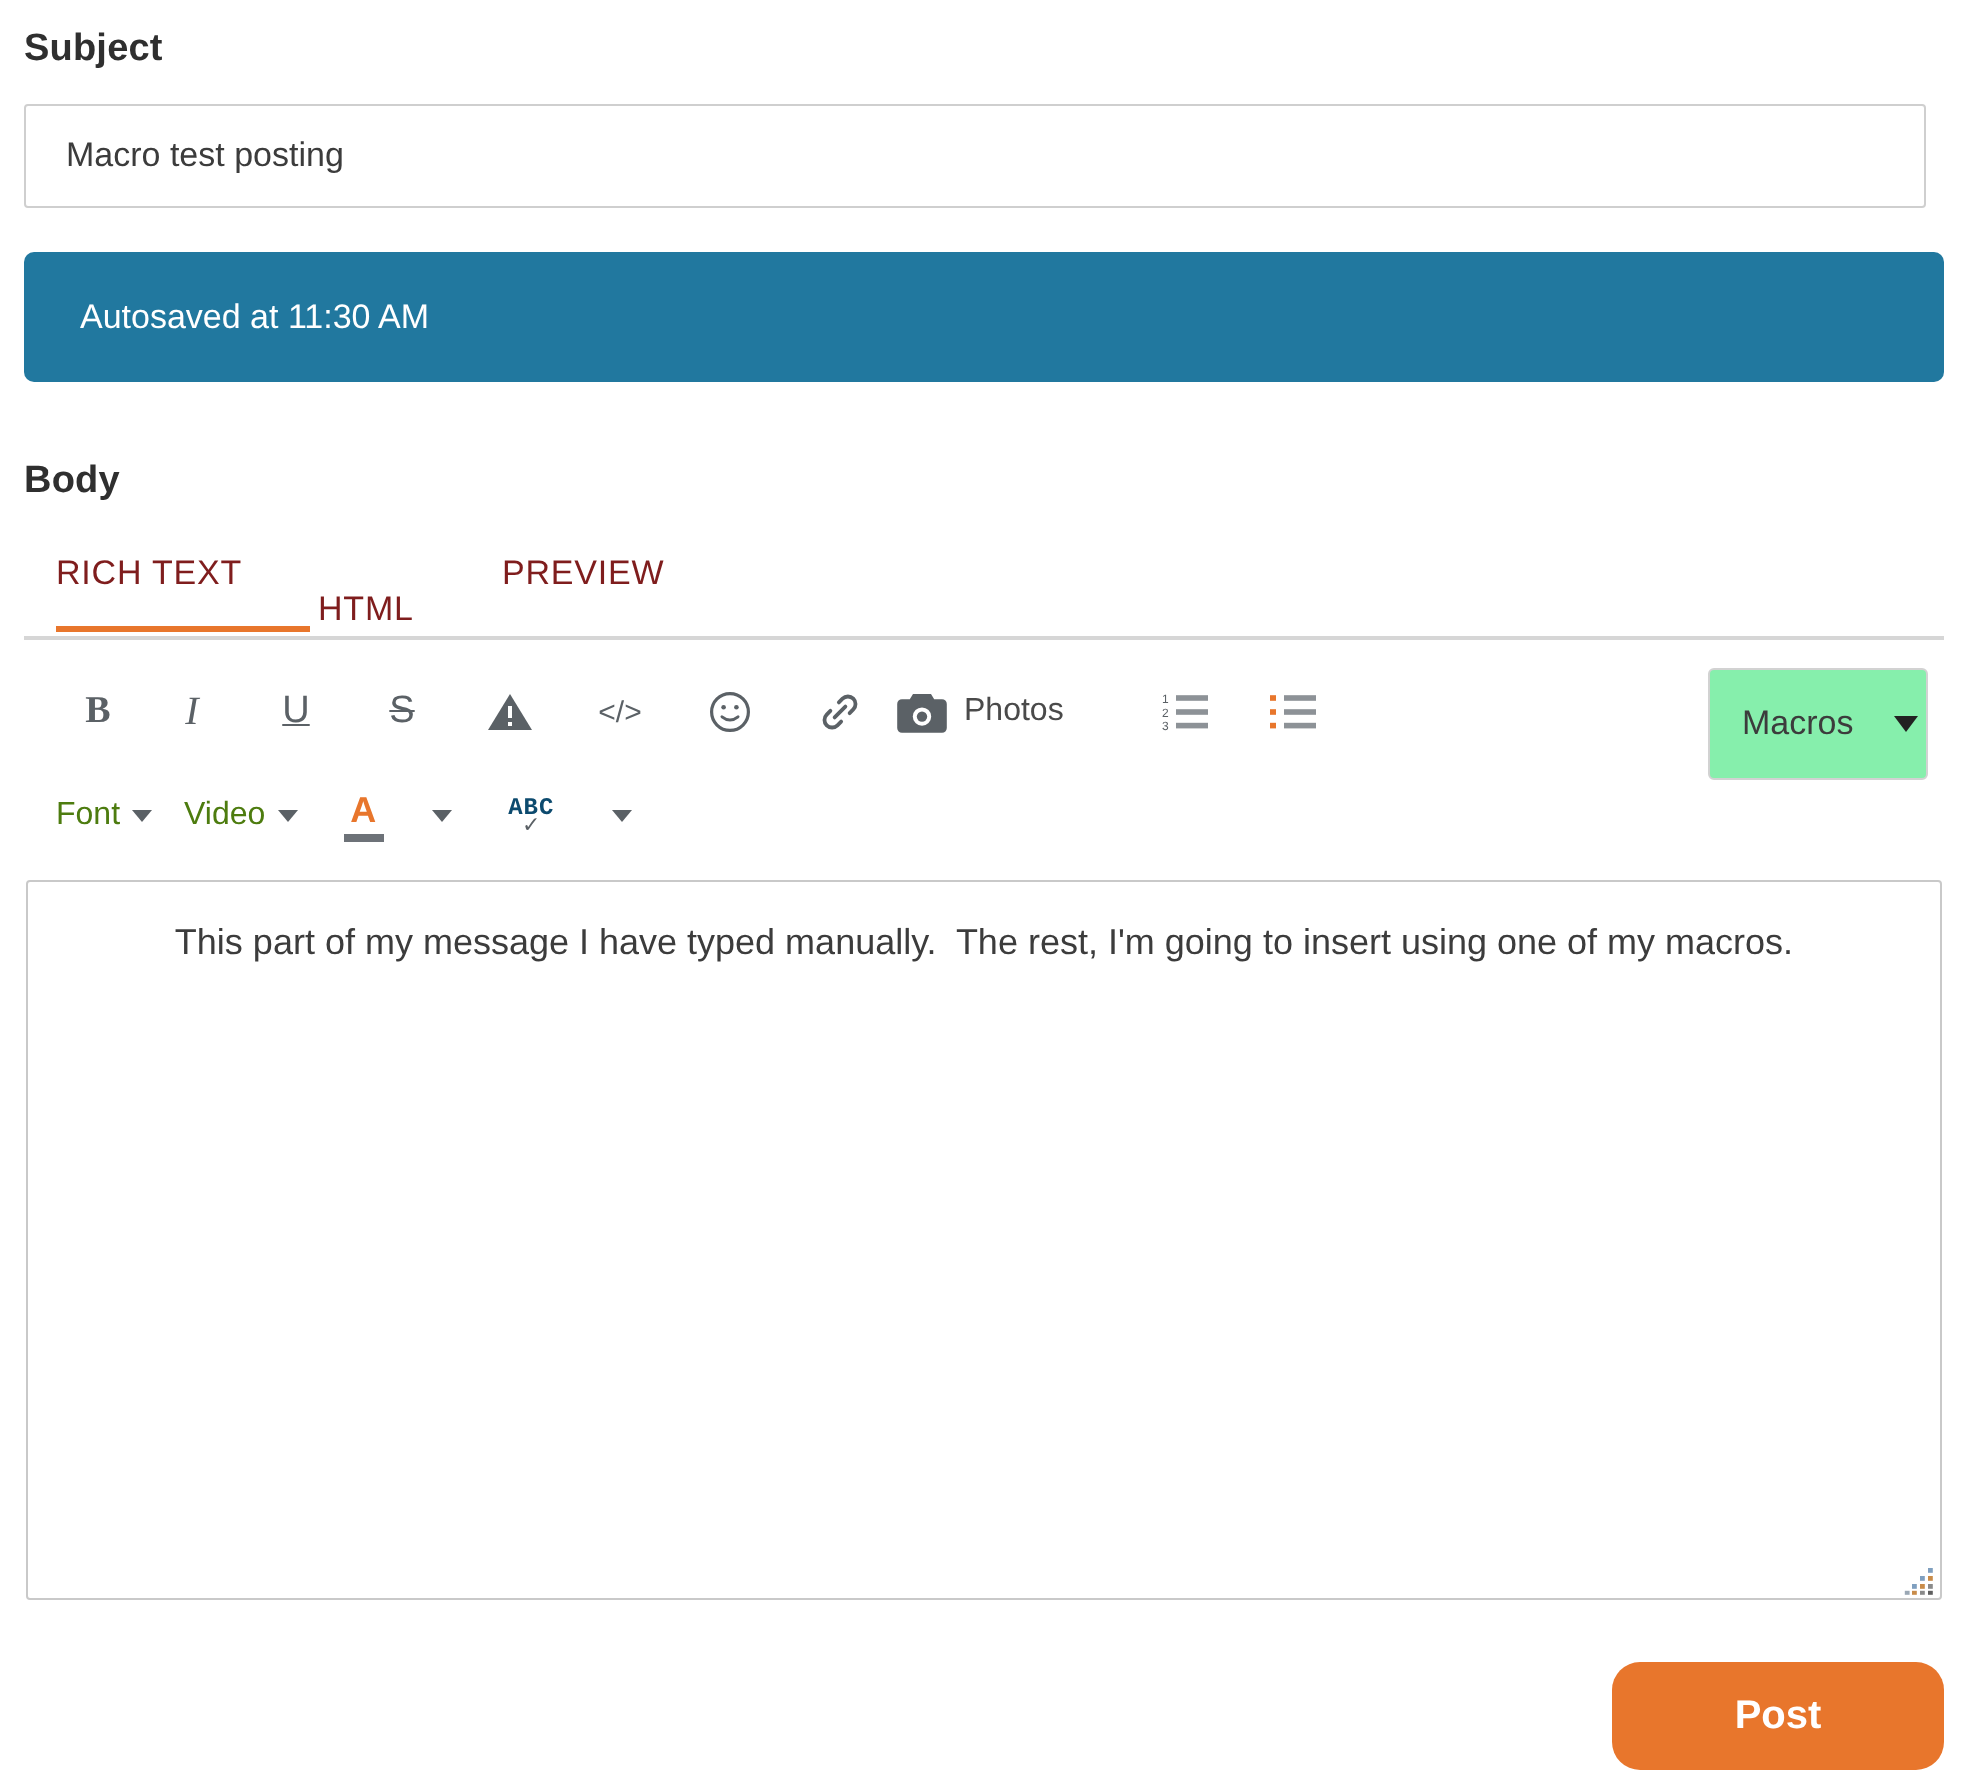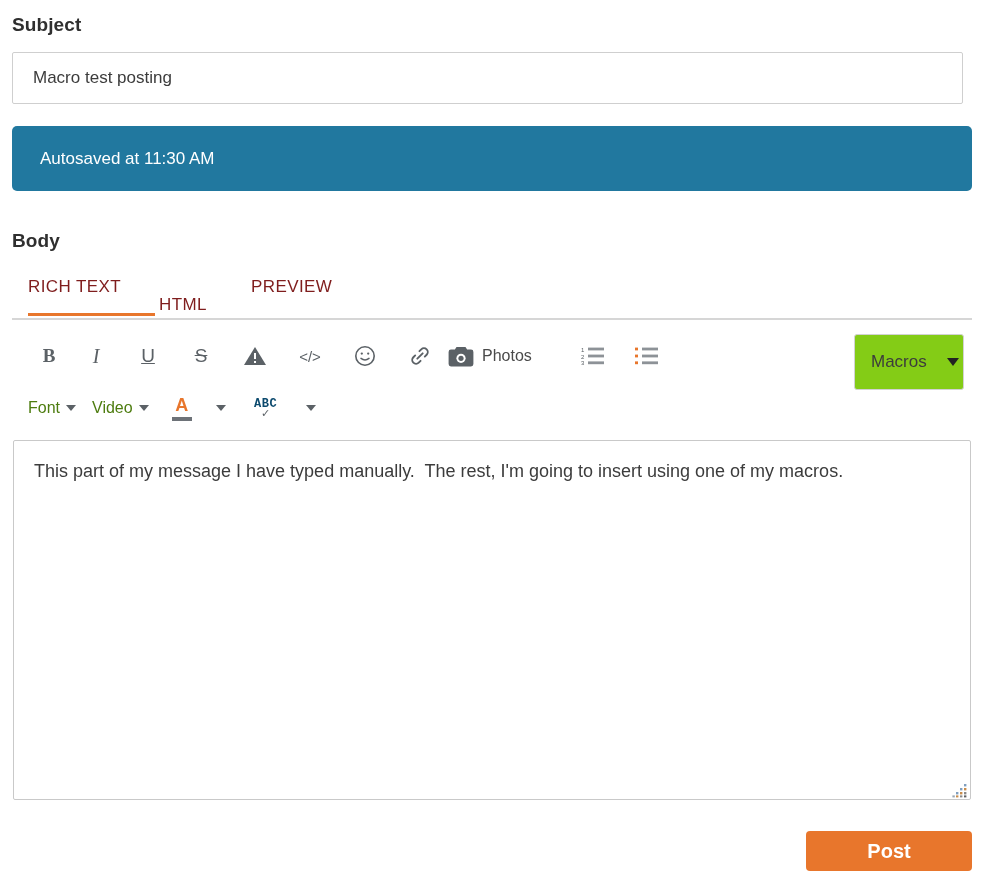--- a/index.html
+++ b/index.html
@@ -194,21 +194,21 @@
   
   .macro-select {
     position: absolute;
     right: 8px;
     top: 12px;
     width: 110px;
     height: 56px;
     box-sizing: border-box;
     border: 1px solid #d2d2d2;
     border-radius: 3px;
-    background: #84cc16;
+    background: #86efac;
     display: flex;
     align-items: center;
     justify-content: space-between;
     padding: 0 4px 0 16px;
     cursor: pointer;
     overflow: hidden;
   }
   .macro-select .val {
     font-size: 17px;
     color: #3c3c3c;
@@ -235,41 +235,42 @@
     border: 1px solid #c9c9c9;
     border-radius: 2px;
     background: #ffffff;
     padding: 16px 20px;
     font-family: "Liberation Sans", sans-serif;
     font-size: 18px;
     line-height: 1.62;
     color: #3c3c3c;
     overflow: hidden;
     white-space: pre-wrap;
+    text-align: center;
   }
   .resize-grip {
     position: absolute;
     right: 4px;
     bottom: 3px;
     width: 16px;
     height: 16px;
     pointer-events: auto;
   }
 
   
   .post-button {
     position: absolute;
     left: 806px;
     top: 831px;
     width: 166px;
-    height: 40px;
+    height: 54px;
     box-sizing: border-box;
     background: #e8762c;
     border: none;
-    border-radius: 4px;
+    border-radius: 14px;
     color: #ffffff;
     font-family: "Liberation Sans", sans-serif;
     font-size: 20px;
     font-weight: bold;
     cursor: pointer;
   }
 </style>
 </head>
 <body>
 

